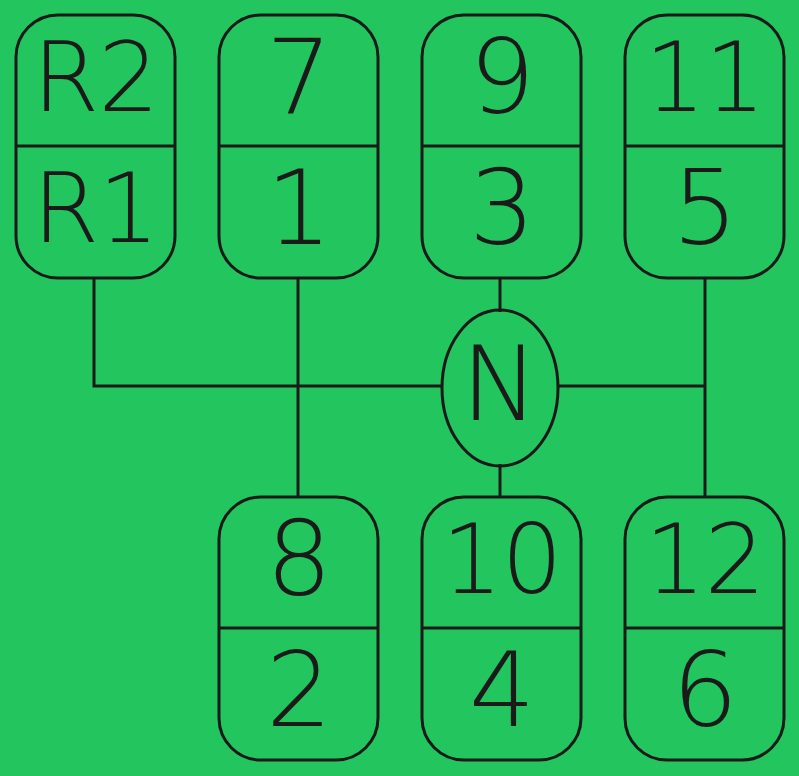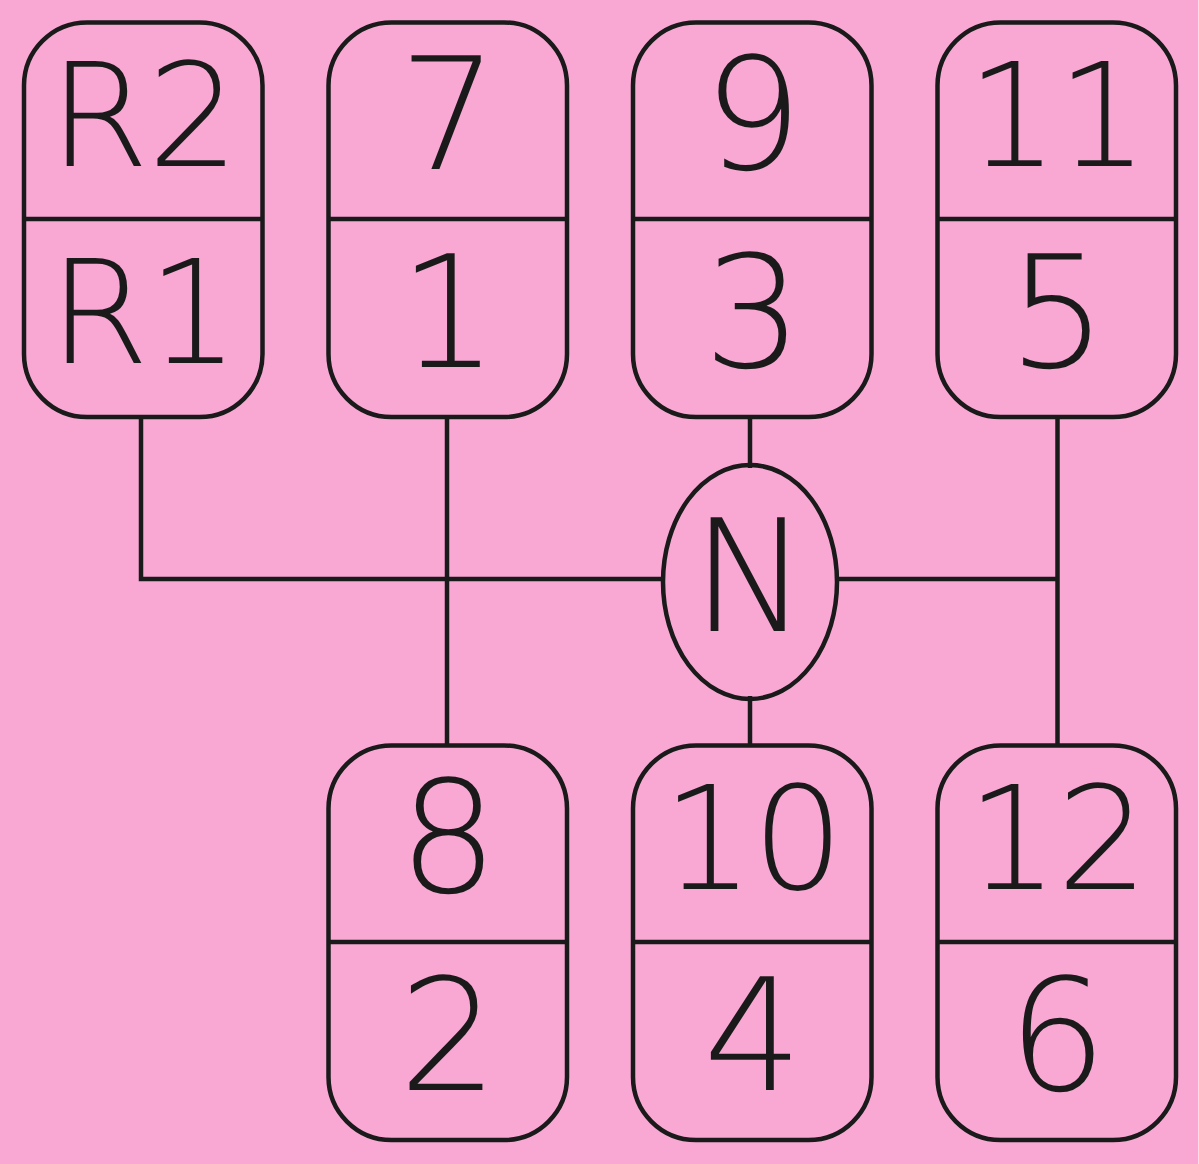--- a/index.html
+++ b/index.html
@@ -7,21 +7,21 @@
     padding: 0;
     background: #ffffff;
   }
   body {
     font-family: "Liberation Sans", sans-serif;
   }
   #shift-pattern-diagram {
     position: relative;
     width: 799px;
     height: 776px;
-    background: #f9a8d4;
+    background: #22c55e;
     overflow: hidden;
   }
   #shift-svg {
     position: absolute;
     left: 0;
     top: 0;
     display: block;
   }
   .gate-box {
     fill: none;

